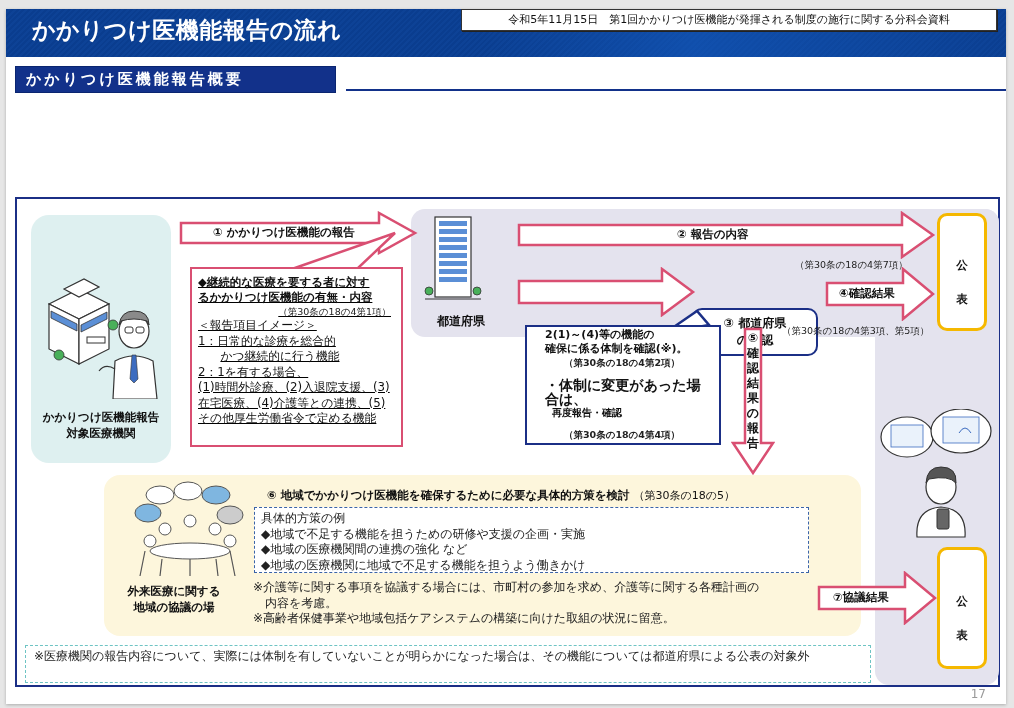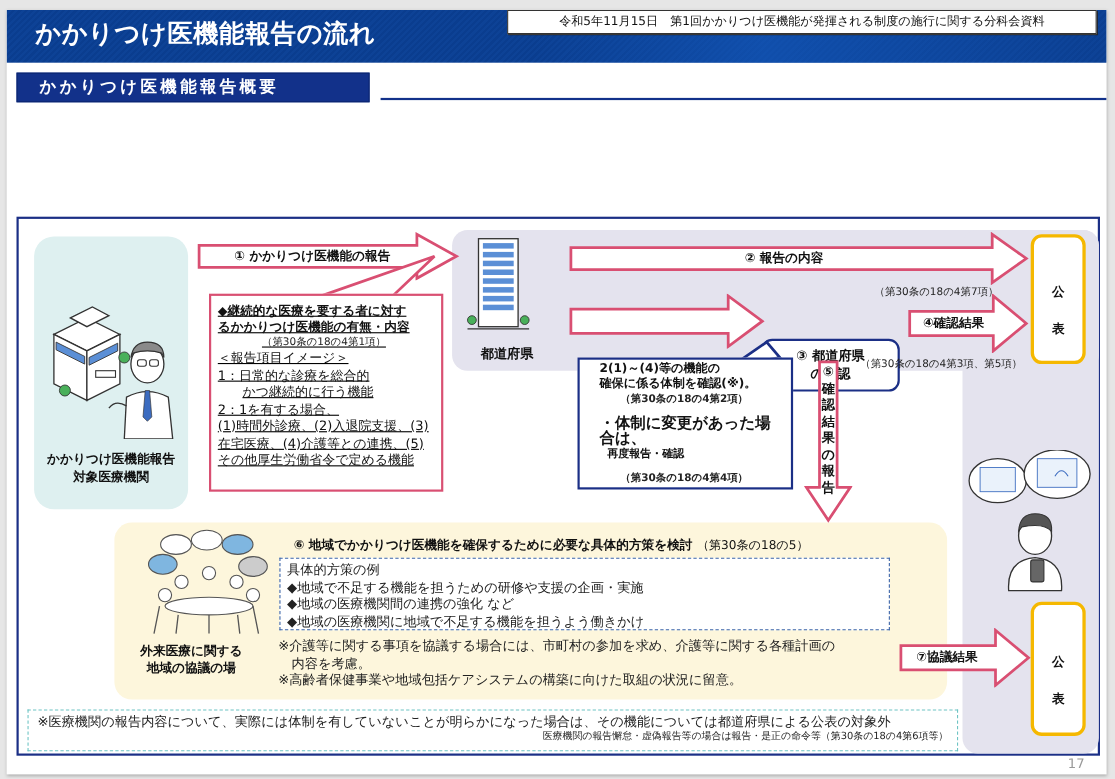--- a/index.html
+++ b/index.html
@@ -3,37 +3,37 @@
 <meta charset="utf-8">
 <style>
   * { box-sizing: border-box; margin: 0; padding: 0; }
   html, body { width: 1014px; height: 708px; overflow: hidden; background: #e6e6e6; font-family: "DejaVu Sans", "Liberation Sans", sans-serif; }
   .slide { position: absolute; left: 6px; top: 9px; width: 1000px; height: 695px; background: #ffffff; box-shadow: 0 1px 3px rgba(0,0,0,0.25); overflow: hidden; }
   .title-bar { position: absolute; left: 0; top: 0; width: 1000px; height: 48px;
     background: repeating-linear-gradient(135deg, #0a3d8f 0 2px, #0d4296 2px 4px); }
   .title-bar .grad { position: absolute; right: 0; top: 0; width: 520px; height: 48px; background: linear-gradient(90deg, rgba(13,66,150,0) 0%, rgba(20,90,190,0.6) 40%, rgba(13,66,150,0.2) 100%); }
   .title-text { position: absolute; left: 26px; top: 6px; font-size: 23px; font-weight: bold; color: #ffffff; letter-spacing: 0.5px; }
   .meeting-box { position: absolute; left: 455px; top: 0; width: 536px; height: 22px; background: #fff; border: 1px solid #333; box-shadow: 1px 1px 0 #222; font-size: 11px; color: #111; text-align: center; line-height: 20px; }
-  .section-header { position: absolute; left: 9px; top: 57px; width: 321px; height: 27px; background: #12318a; border: 1px solid #0a2570; color: #fff; font-size: 15px; font-weight: bold; letter-spacing: 3px; padding-left: 20px; line-height: 25px; }
+  .section-header { position: absolute; left: 9px; top: 57px; width: 321px; height: 27px; background: #12318a; border: 1px solid #0a2570; color: #fff; font-size: 15px; font-weight: bold; letter-spacing: 3px; padding-left: 10px; line-height: 25px; }
   .section-rule { position: absolute; left: 340px; top: 80px; width: 660px; height: 2px; background: #12318a; }
   .summary { position: absolute; left: 9px; top: 84px; width: 985px; height: 99px; border: 2px solid #1b2f86; border-top: none; padding: 2px 6px 0 6px; font-size: 13.2px; color: #222; line-height: 17px; }
   .summary .item { text-indent: -1em; padding-left: 1em; }
   .flow { position: absolute; left: 9px; top: 188px; width: 985px; height: 490px; border: 2.5px solid #1b2f86; }
   .abs { position: absolute; }
   .hosp-panel { left: 14px; top: 16px; width: 140px; height: 248px; background: #def0f0; border-radius: 18px; }
   .hosp-label { left: 0; top: 194px; width: 140px; text-align: center; font-size: 11.5px; font-weight: bold; line-height: 16px; color: #111; }
   .pref-panel { left: 394px; top: 10px; width: 588px; height: 128px; background: #e4e3ee; border-radius: 14px; }
   .right-panel { left: 858px; top: 10px; width: 124px; height: 476px; background: #e4e3ee; border-radius: 14px; }
   .pref-label { left: 420px; top: 114px; font-size: 12px; font-weight: bold; color: #111; }
   .arrow { position: absolute; }
   .arrow-label { position: absolute; font-size: 11.5px; font-weight: bold; color: #111; white-space: nowrap; }
   .note-small { position: absolute; font-size: 9.5px; color: #222; white-space: nowrap; }
   .pink-callout { left: 173px; top: 68px; width: 213px; height: 180px; background: #fff; border: 2.5px solid #d94f72; padding: 6px 6px; text-decoration: underline; }
   .pink-callout .head { font-size: 11.5px; font-weight: bold; line-height: 15px; color: #111; }
-  .pink-callout .cite { font-size: 9.5px; text-align: center; color: #222; line-height: 13px; padding-right: 4px; }
+  .pink-callout .cite { font-size: 9.5px; text-align: right; color: #222; line-height: 13px; padding-right: 4px; }
   .pink-callout .body { font-size: 11.8px; line-height: 15.5px; color: #111; }
   .pink-callout .indent { padding-left: 1.9em; }
   .blue-callout { left: 508px; top: 126px; width: 196px; height: 120px; background: #fff; border: 2.5px solid #1b2f86; padding: 1px 6px 4px 18px; }
   .blue-callout .l1 { font-size: 11px; font-weight: bold; line-height: 14px; color: #111; }
   .blue-callout .cite { font-size: 9.5px; font-weight: bold; text-align: center; color: #222; line-height: 14px; padding-right: 14px; }
   .blue-callout .sp { height: 8px; }
   .confirm-box { left: 675px; top: 66px; width: 126px; height: 48px; background: #fff; border: 2.5px solid #1b2f86; border-radius: 10px; text-align: center; font-size: 12px; font-weight: bold; line-height: 17px; padding-top: 5px; color: #111; margin-top: 43px; }
   .pub-box { position: absolute; width: 50px; background: #fff; border: 3px solid #f5b800; border-radius: 10px; font-size: 11.5px; font-weight: bold; color: #111; text-align: center; }
   .council-panel { left: 87px; top: 276px; width: 757px; height: 161px; background: #fdf6dc; border-radius: 16px; }
   .council-title { left: 250px; top: 289px; font-size: 11.5px; font-weight: bold; color: #111; white-space: nowrap; }
@@ -240,18 +240,17 @@
     </svg>
     <div class="arrow-label" style="left:816px;top:391px">⑦協議結果</div>
 
     <div class="pub-box" style="left:920px;top:348px;height:122px;padding-top:34px;line-height:34px">
       <div>公</div>
       <div>表</div>
     </div>
 
     <div class="abs footer-note">
       <div class="main">※医療機関の報告内容について、実際には体制を有していないことが明らかになった場合は、その機能については都道府県による公表の対象外</div>
-      <div class="sub">医療機関の報告懈怠・虚偽報告等の場合は報告・是正の命令等（第30条の18の4第6項等）</div>
     </div>
   </div>
 
   <div class="page-num">17</div>
 </div>
 
 </body></html>

